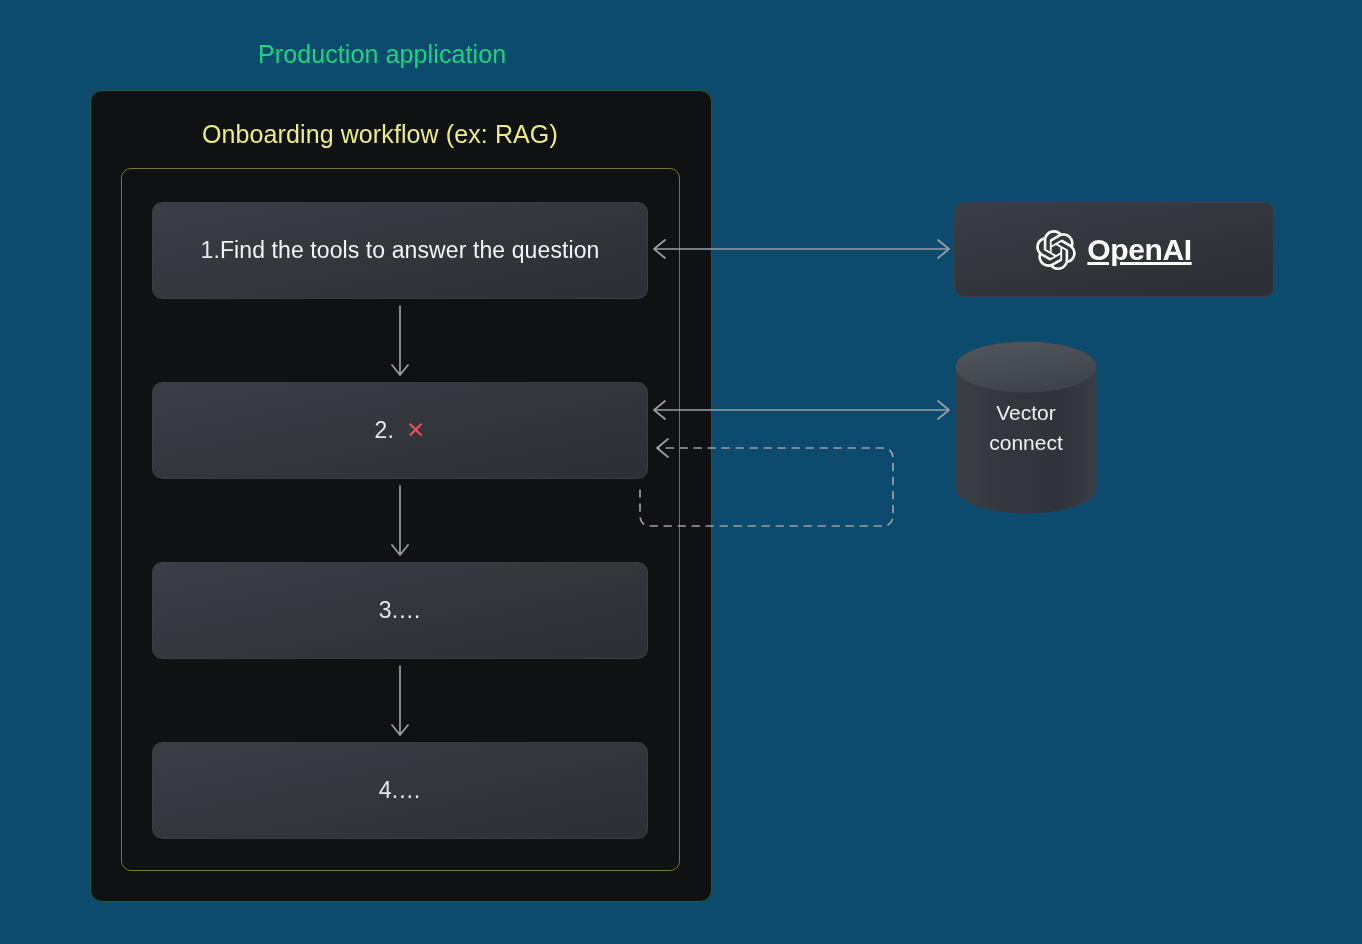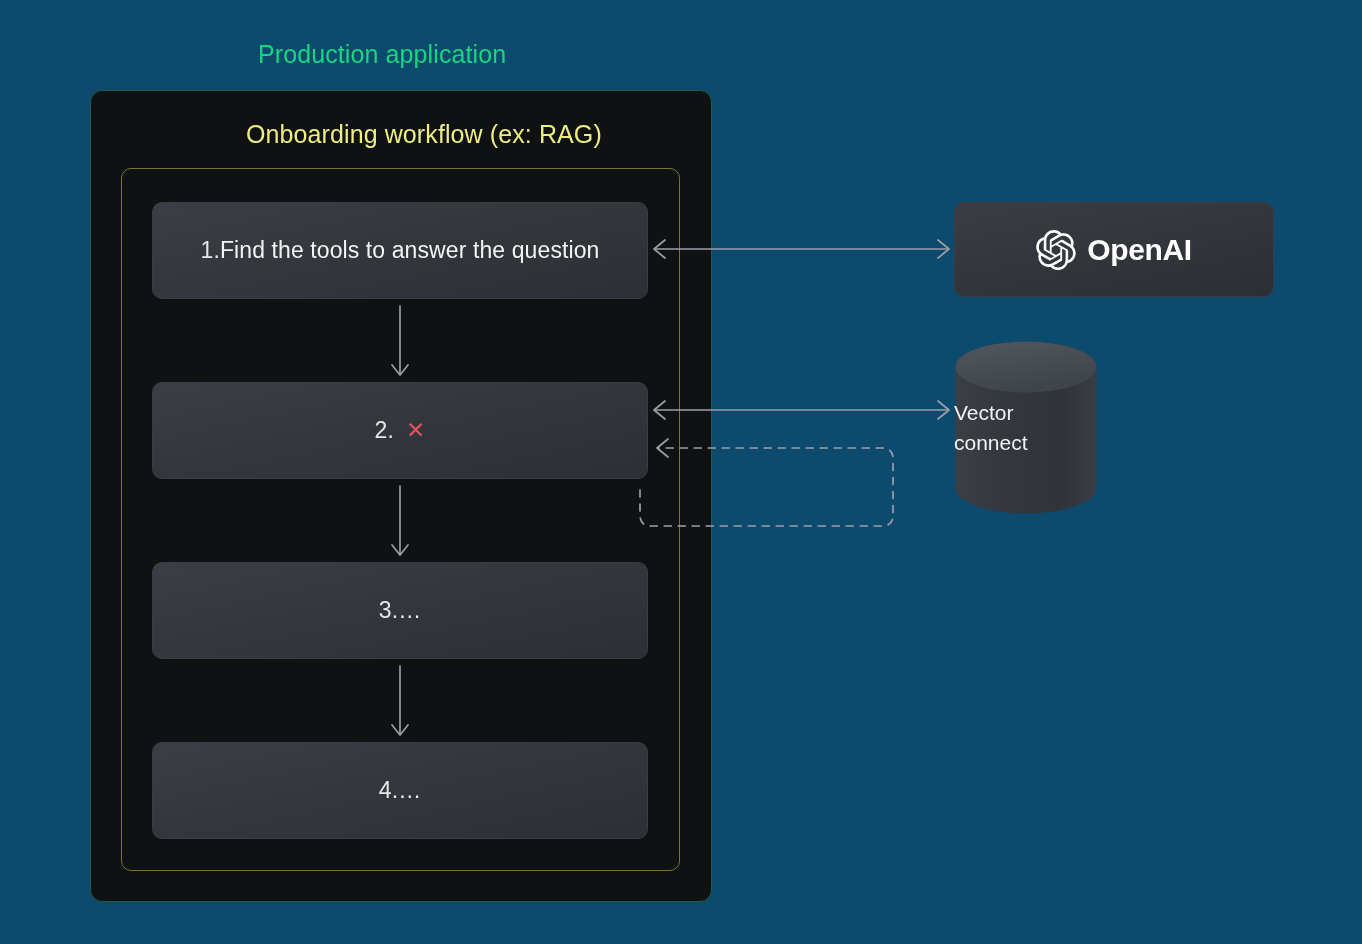--- a/index.html
+++ b/index.html
@@ -44,21 +44,20 @@
   }
 
   .wf-title {
     position: absolute;
     left: 202px;
     top: 120px;
     font-size: 25px;
     letter-spacing: 0.1px;
     color: #eded80;
     white-space: nowrap;
-    margin-left: 44px;
   }
 
   
   .prod-box {
     position: absolute;
     left: 90px;
     top: 90px;
     width: 622px;
     height: 812px;
     border: 1.5px solid #1c5e43;
@@ -127,39 +126,40 @@
     align-items: center;
     justify-content: center;
     gap: 11px;
   }
   .openai-wordmark {
     color: #ffffff;
     font-size: 30px;
     font-weight: bold;
     letter-spacing: -0.4px;
     line-height: 1;
+    text-decoration: underline;
   }
 
   
   .db {
     position: absolute;
     left: 954px;
     top: 340px;
     width: 144px;
     height: 175px;
   }
   .db-label {
     position: absolute;
     left: 0;
     top: 0;
     width: 144px;
     height: 175px;
     display: flex;
     flex-direction: column;
-    align-items: flex-start;
+    align-items: center;
     justify-content: center;
     color: #f0f1f3;
     font-size: 21px;
     line-height: 1.42;
     text-align: center;
     z-index: 2;
     pointer-events: none;
   }
 </style>
 </head>

